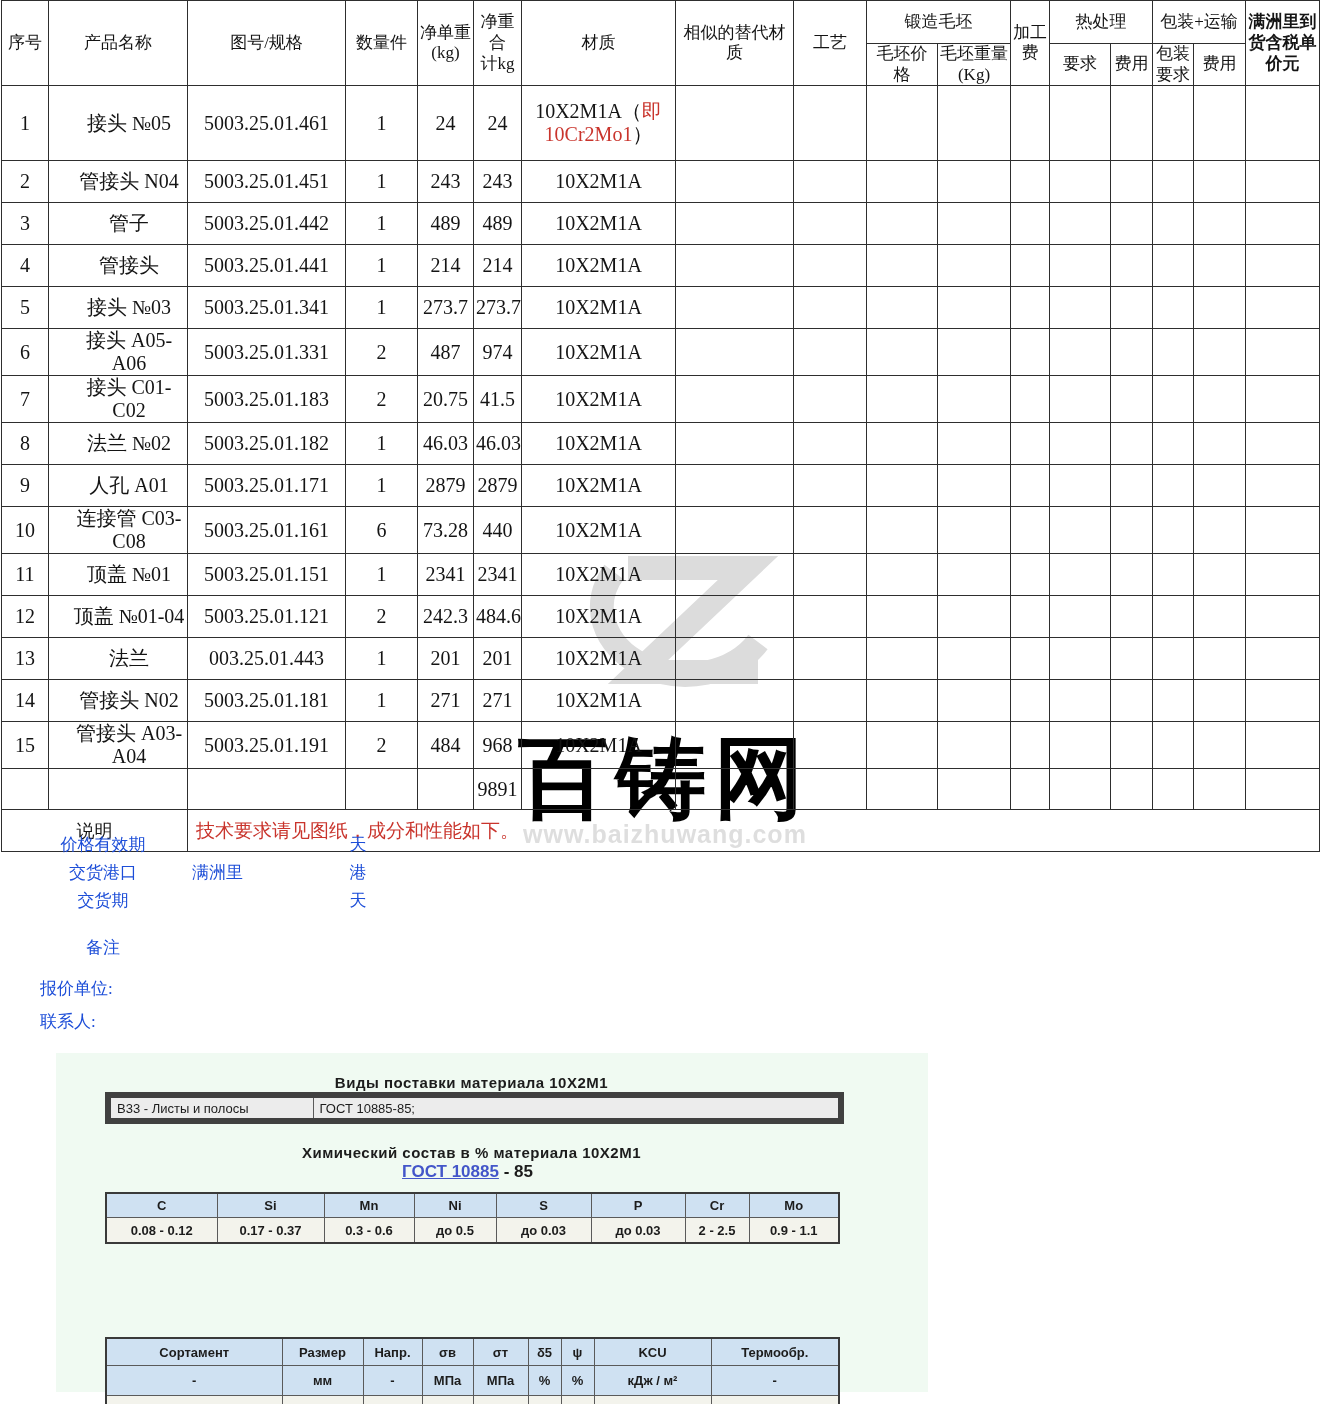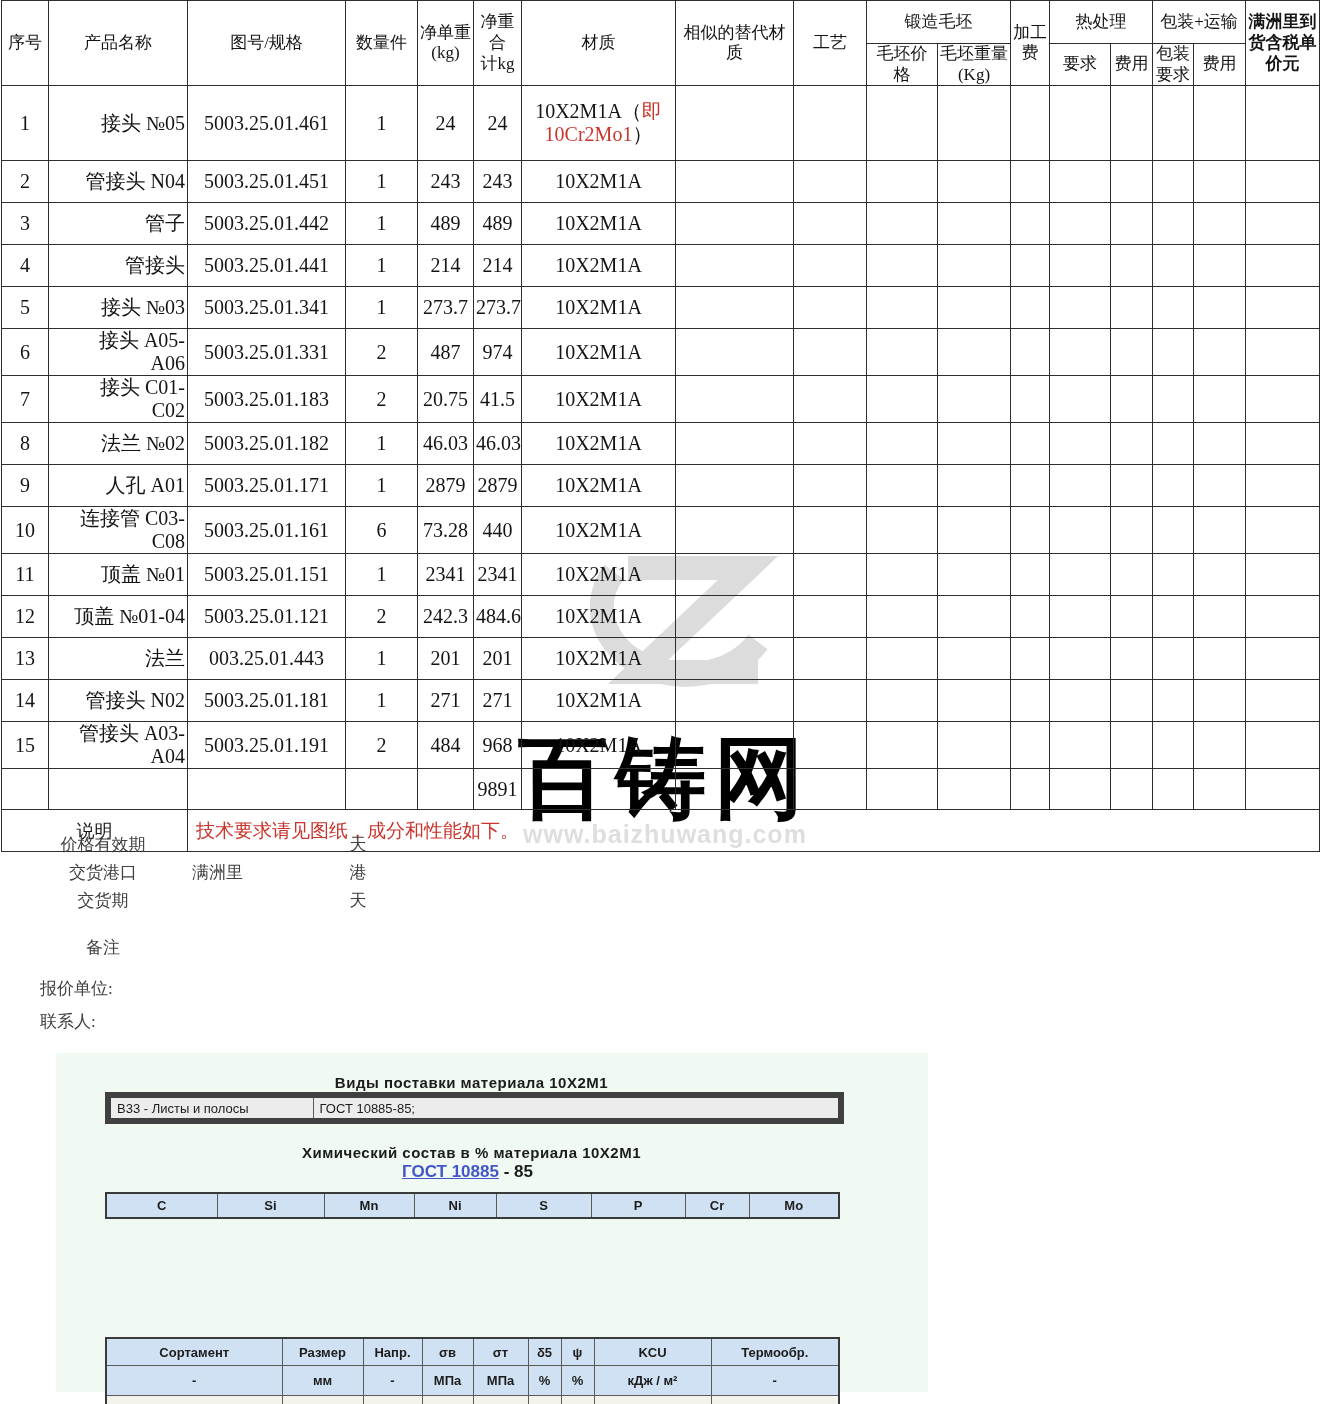--- a/index.html
+++ b/index.html
@@ -11,28 +11,28 @@
   table.qt{position:absolute;left:1px;top:0;width:1318px;border-collapse:collapse;table-layout:fixed;z-index:2;}
   .qt th,.qt td{border:1px solid #2e2e2e;text-align:center;vertical-align:middle;padding:0 2px;overflow:hidden;}
   .qt thead th{font-weight:normal;font-size:17px;line-height:1.22;}
   .qt thead tr.h1{height:43px;}
   .qt thead tr.h2{height:42px;}
   .qt th.pre{white-space:pre-line;}
   .qt th.bold{font-weight:bold;}
   .qt tbody td{font-size:20px;line-height:1.15;}
   .qt tbody tr{height:42px;}
   .qt tbody tr.r-first{height:75px;}
-  .qt td.name{text-align:right;padding-left:24px;}
+  .qt td.name{text-align:center;padding-left:24px;}
   .qt tr.total-row{height:41px;}
   .qt tr.note-row{height:42px;}
   .qt td.note-label{font-size:18px;}
   .qt td.note-text{color:#c9342c;text-align:left;padding-left:8px;font-size:19px;}
   .red{color:#c9342c;}
   
-  .term{position:absolute;font-size:17px;color:#404040;z-index:2;white-space:nowrap;}
+  .term{position:absolute;font-size:17px;color:#1d4ed8;z-index:2;white-space:nowrap;}
   .term.center{width:126px;text-align:center;}
   .term.unit{width:44px;text-align:center;}
   .term.bold{font-weight:bold;}
   
   .panel{
     position:absolute;left:56px;top:1053px;width:872px;height:339px;background:#f0faf2;z-index:2;
     font-family:"Liberation Sans","DejaVu Sans",sans-serif;color:#1c1c1c;
   }
   .rtitle{position:absolute;left:49px;width:733px;text-align:center;font-weight:bold;font-size:15px;letter-spacing:.5px;}
   .rlink-line{position:absolute;left:45px;width:733px;text-align:center;font-size:17px;font-weight:bold;}
@@ -491,20 +491,30 @@
           <tr>
             <td>C</td>
             <td>Si</td>
             <td>Mn</td>
             <td>Ni</td>
             <td>S</td>
             <td>P</td>
             <td>Cr</td>
             <td>Mo</td>
           </tr>
+      <tr>
+            <td>0.08 - 0.12</td>
+            <td>0.17 - 0.37</td>
+            <td>0.3 - 0.6</td>
+            <td>до  0.5</td>
+            <td>до  0.03</td>
+            <td>до  0.03</td>
+            <td>2 - 2.5</td>
+            <td>0.9 - 1.1</td>
+          </tr>
     </tbody>
       </table>
 
     <table class="rtable mech">
       <colgroup>
         <col style="width:176px">
           <col style="width:81px">
           <col style="width:59px">
           <col style="width:51px">
         <col style="width:55px">

